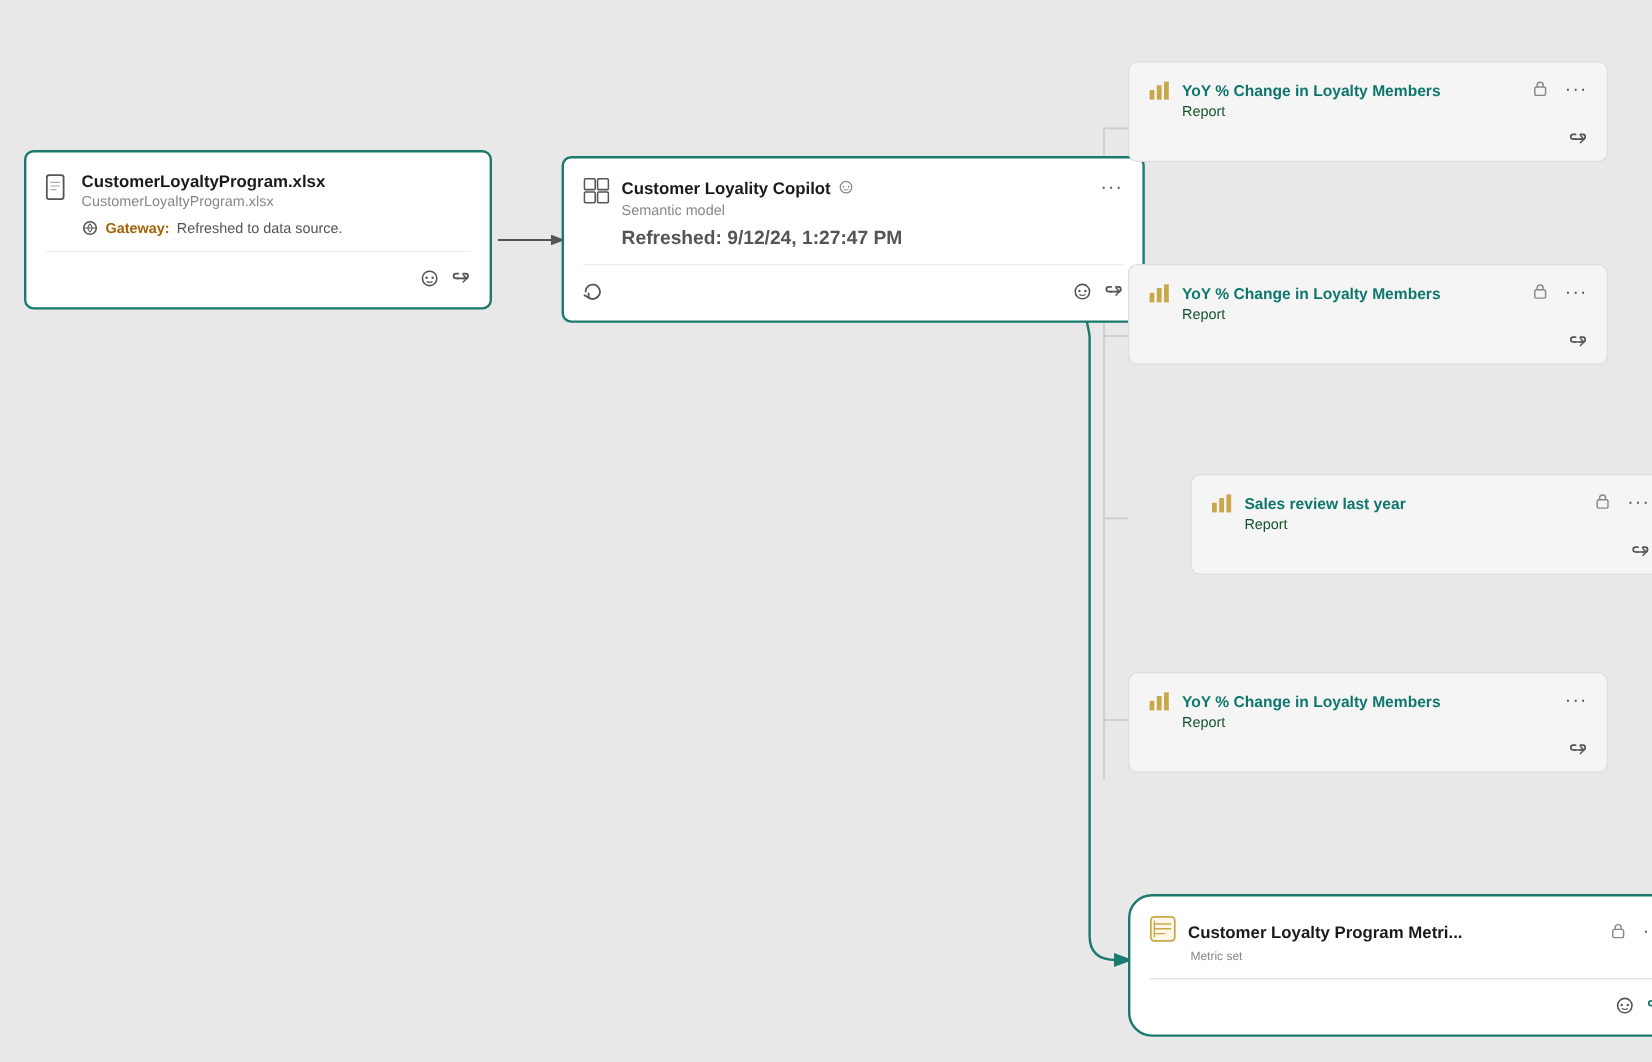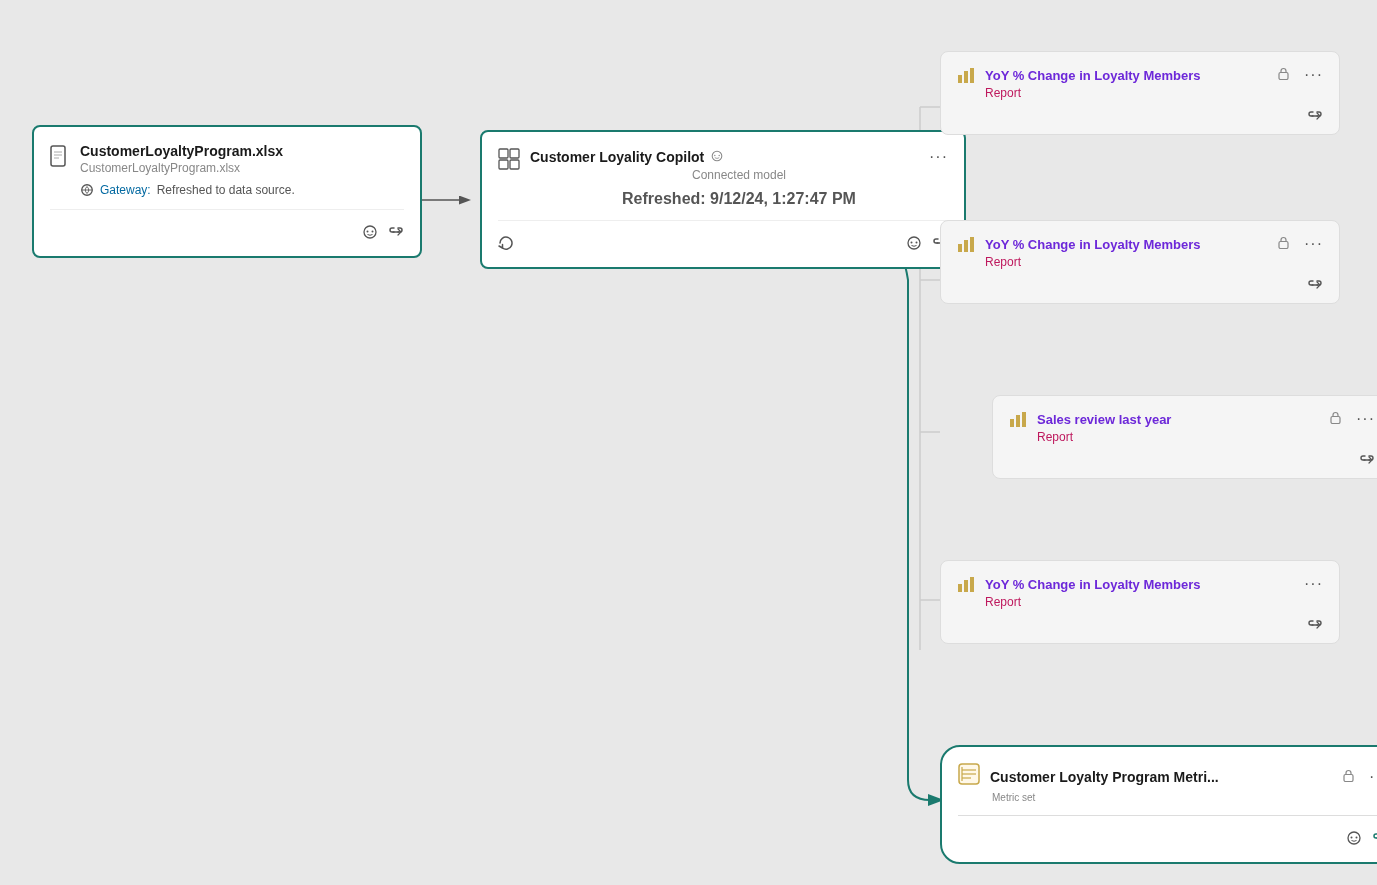--- a/index.html
+++ b/index.html
@@ -10,21 +10,20 @@
       height: 885px;
       overflow: hidden;
       position: relative;
     }
     .node-card {
       position: absolute;
       background: #fff;
       border-radius: 8px;
       border: 1.5px solid #ccc;
       padding: 16px;
-      margin-left: 12px;
     }
     .node-card.teal-border {
       border: 2px solid #1a7a6e;
     }
     .node-card .card-title {
       font-size: 14px;
       font-weight: 600;
       color: #1a1a1a;
     }
     .node-card .card-subtitle {
@@ -85,26 +84,26 @@
     }
     .report-card .report-icon {
       color: #c8a84b;
       font-size: 18px;
       display: flex;
       align-items: center;
     }
     .report-card .report-title {
       font-size: 13px;
       font-weight: 600;
-      color: #6d28d9;
+      color: #0f766e;
       flex: 1;
     }
     .report-card .report-type {
       font-size: 12px;
-      color: #be185d;
+      color: #14532d;
       margin-top: 2px;
       margin-left: 28px;
     }
     .report-card .report-footer {
       display: flex;
       justify-content: flex-end;
       margin-top: 8px;
     }
     .lock-icon {
       font-size: 12px;
@@ -150,22 +149,22 @@
     }
     .gateway-row {
       display: flex;
       align-items: center;
       gap: 6px;
       margin-top: 8px;
       font-size: 12px;
       color: #555;
     }
     .gateway-row .gw-label {
-      font-weight: 400;
-      color: #0369a1;
+      font-weight: 700;
+      color: #a16207;
     }
     
     .connector-svg {
       position: absolute;
       top: 0;
       left: 0;
       width: 1377px;
       height: 885px;
       pointer-events: none;
     }
@@ -246,21 +245,21 @@
       <svg width="16" height="16" viewBox="0 0 16 16" fill="none">
         <path d="M6 4H4a2 2 0 0 0 0 4h2" stroke="#555" stroke-width="1.5" stroke-linecap="round"></path>
         <path d="M10 4h2a2 2 0 0 1 0 4h-2" stroke="#555" stroke-width="1.5" stroke-linecap="round"></path>
         <line x1="5" y1="8" x2="11" y2="8" stroke="#555" stroke-width="1.5" stroke-linecap="round"></line>
         <path d="M10 11 L13 8 L10 5" stroke="#555" stroke-width="1.2" fill="none" stroke-linecap="round"></path>
       </svg>
     </span>
   </div>
 </div>
 
-<div class="node-card teal-border" style="left:468px; top:130px; width:486px;text-align:center;">
+<div class="node-card teal-border" style="left:468px; top:130px; width:486px;">
   <div style="display:flex; align-items:flex-start; gap:10px;">
     <span>
       <svg width="22" height="22" viewBox="0 0 22 22" fill="none">
         <rect x="1" y="1" width="9" height="9" rx="1" stroke="#555" stroke-width="1.3"></rect>
         <rect x="12" y="1" width="9" height="9" rx="1" stroke="#555" stroke-width="1.3"></rect>
         <rect x="1" y="12" width="9" height="9" rx="1" stroke="#555" stroke-width="1.3"></rect>
         <rect x="12" y="12" width="9" height="9" rx="1" stroke="#555" stroke-width="1.3"></rect>
       </svg>
     </span>
     <div style="flex:1;">
@@ -271,21 +270,21 @@
           <svg width="14" height="14" viewBox="0 0 16 16" fill="none">
             <circle cx="8" cy="8" r="5.5" stroke="#888" stroke-width="1.2"></circle>
             <circle cx="5.5" cy="7.5" r="0.8" fill="#888"></circle>
             <circle cx="10.5" cy="7.5" r="0.8" fill="#888"></circle>
             <path d="M5.5 10 Q8 11.5 10.5 10" stroke="#888" stroke-width="0.9" fill="none"></path>
           </svg>
         </span>
         <div style="flex:1;"></div>
         <span class="three-dots">···</span>
       </div>
-      <div class="card-subtitle">Connected model</div>
+      <div class="card-subtitle">Semantic model</div>
       <div class="card-refreshed">Refreshed: 9/12/24, 1:27:47 PM</div>
     </div>
   </div>
   <div style="border-top:1px solid #eee; margin-top:12px;"></div>
   <div class="card-footer-left">
     <span class="icon-btn">
       <svg width="16" height="16" viewBox="0 0 16 16" fill="none">
         <path d="M2 8 A6 6 0 1 1 4.5 13" stroke="#555" stroke-width="1.5" fill="none" stroke-linecap="round"></path>
         <polyline points="1,11 4.5,13 4.5,9.5" stroke="#555" stroke-width="1.5" fill="none" stroke-linecap="round" stroke-linejoin="round"></polyline>
       </svg>

